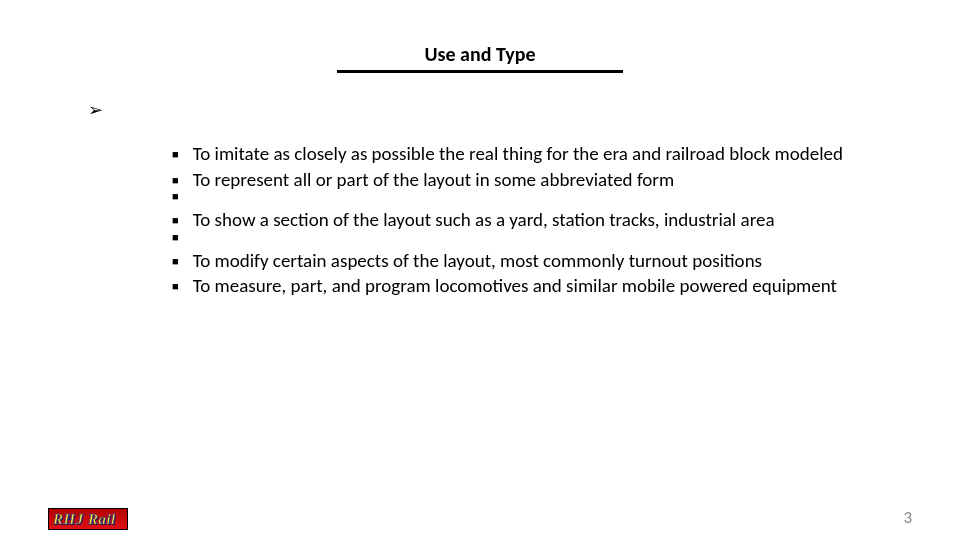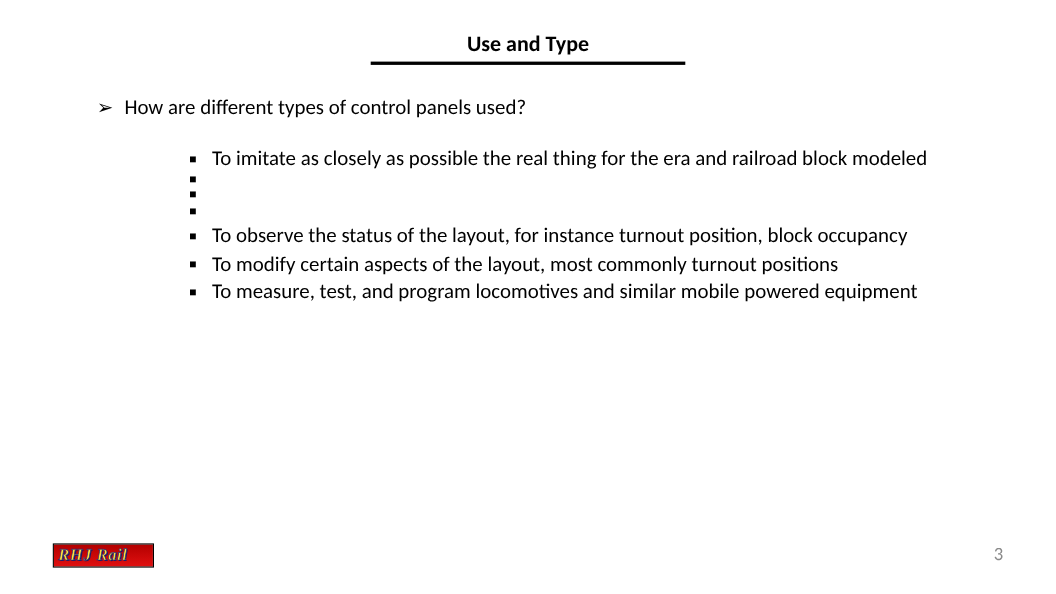--- a/index.html
+++ b/index.html
@@ -1,69 +1,69 @@
 <!DOCTYPE html>
 <html><head>
 <meta charset="utf-8">
 <style>
   * { margin: 0; padding: 0; box-sizing: border-box; }
   html, body { width: 960px; height: 540px; font-family: Calibri, "Segoe UI", Arial, sans-serif; background: #fff; color: #000; }
   .slide { position: relative; width: 960px; height: 540px; }
-  .title-wrap { text-align: center; padding-top: 28px; }
+  .title-wrap { text-align: center; padding-top: 28px; margin-top: 14px; }
   .title { display: inline-block; font-weight: 700; font-size: 20px; padding-bottom: 4px; border-bottom: 3px solid #000; width: 286px; }
   .content { padding: 28px 70px 0 88px; }
   .lvl1 { display: flex; align-items: baseline; font-size: 19px; margin-bottom: 22px; }
   .arrow { margin-right: 10px; font-size: 18px; line-height: 1; }
   .lvl2 { list-style: none; padding-left: 84px; }
   .lvl2 li { display: flex; align-items: baseline; font-size: 19px; line-height: 1.35; }
   .sq { margin-right: 14px; font-size: 11px; position: relative; top: -2px; }
   .footer { position: absolute; left: 48px; bottom: 24px; display: flex; align-items: center; }
-  .logo-box { width: 92px; height: 22px; background: linear-gradient(#b30000, #e01010); border: 1px solid #000; display: flex; align-items: center; padding-left: 4px; }
+  .logo-box { width: 80px; height: 22px; background: linear-gradient(#b30000, #e01010); border: 1px solid #000; display: flex; align-items: center; padding-left: 4px; }
   .logo-text { font-family: Georgia, "Times New Roman", serif; font-weight: 700; font-style: italic; font-size: 15px; color: #ffe33a; -webkit-text-stroke: 0.6px #2a2a7a; text-shadow: 1px 1px 0 #1a1a66; letter-spacing: 0.5px; }
   .pagenum { position: absolute; right: 48px; bottom: 26px; color: #8a8a8a; font-size: 17px; }
 </style>
 </head>
 <body>
 
 <div class="slide">
 
   <div class="title-wrap">
     <div class="title">Use and Type</div>
   </div>
 
   <div class="content">
     <div class="lvl1">
       <span class="arrow">➢</span>
-      <span>How are different types of control panels used?</span>
     </div>
     <ul class="lvl2">
       <li>
           <span class="sq">■</span>
           <span>To imitate as closely as possible the real thing for the era and railroad block modeled</span>
         </li>
       <li>
           <span class="sq">■</span>
+          <span>To represent all or part of the layout in some abbreviated form</span>
         </li>
       <li>
           <span class="sq">■</span>
         </li>
       <li>
           <span class="sq">■</span>
+          <span>To show a section of the layout such as a yard, station tracks, industrial area</span>
         </li>
       <li>
           <span class="sq">■</span>
-          <span>To observe the status of the layout, for instance turnout position, block occupancy</span>
         </li>
       <li>
           <span class="sq">■</span>
           <span>To modify certain aspects of the layout, most commonly turnout positions</span>
         </li>
       <li>
           <span class="sq">■</span>
-          <span>To measure, test, and program locomotives and similar mobile powered equipment</span>
+          <span>To measure, part, and program locomotives and similar mobile powered equipment</span>
         </li>
     </ul>
   </div>
 
   <div class="footer">
     <div class="logo-box">
       <span class="logo-text">RHJ Rail</span>
     </div>
   </div>
 

